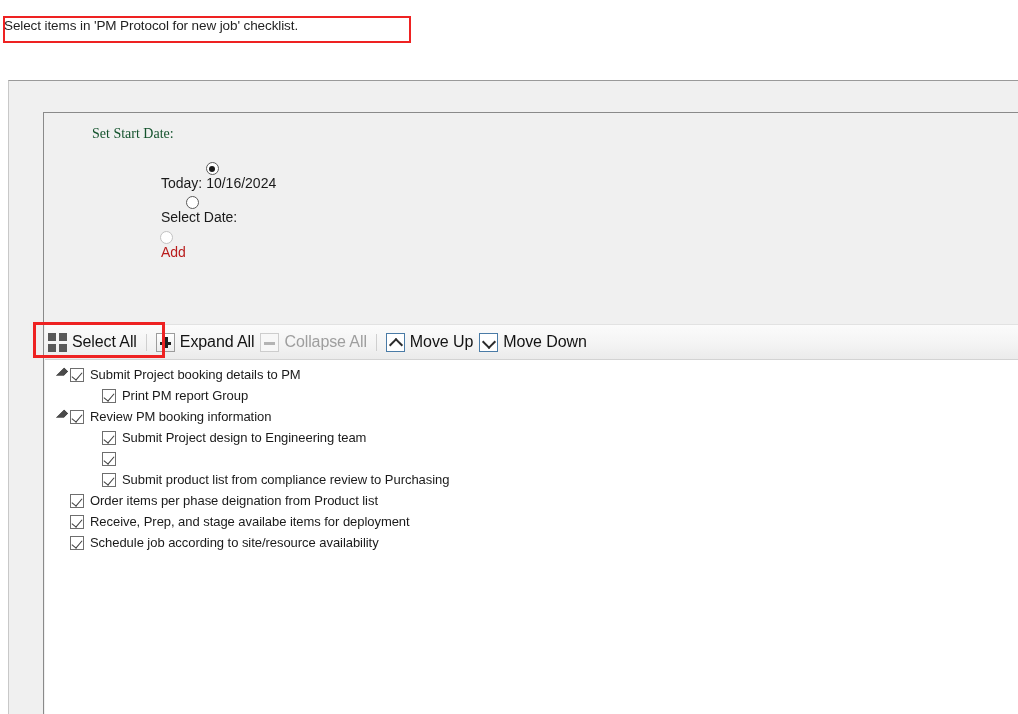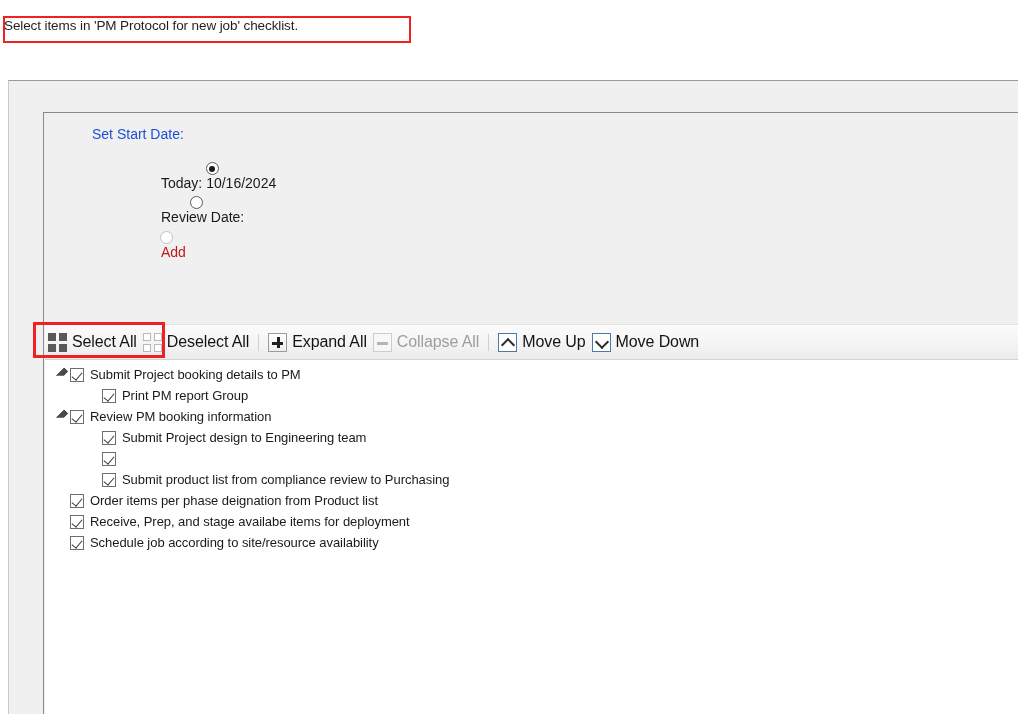--- a/index.html
+++ b/index.html
@@ -68,21 +68,22 @@
     position: absolute;
     left: 0;
     top: 0;
     width: 100%;
   }
   #start-date-label {
     position: absolute;
     left: 48px;
     top: 13px;
     font-size: 14px;
-    color: #1d4ed8;
+    color: #14532d;
+    font-family: Liberation Serif, serif;
   }
 
   .radio-row {
     position: absolute;
     display: flex;
     align-items: center;
     left: 104px;
     flex-direction: column;
   }
   .radio {
@@ -383,21 +384,21 @@
     <div id="start-date-block">
       <div id="start-date-label">Set Start Date:</div>
 
       <div class="radio-row" id="row-today">
         <span class="radio checked"></span>
         <span class="radio-label">Today: 10/16/2024</span>
       </div>
 
       <div class="radio-row" id="row-select">
         <span class="radio"></span>
-        <span class="radio-label">Review Date:</span>
+        <span class="radio-label">Select Date:</span>
       </div>
 
       <div class="radio-row" id="row-add">
         <span class="radio disabled"></span>
         <span class="radio-label disabled">Add</span>
       </div>
 
       <div id="date-picker">
         <span id="date-picker-value">10/16/2024</span>
         <span id="calendar-icon"></span>
@@ -415,29 +416,20 @@
       <div class="tb-item">
         <span class="icon-grid">
           <span></span>
             <span></span>
             <span></span>
             <span></span>
         </span>
         <span class="tb-label">Select All</span>
       </div>
 
-      <div class="tb-item">
-        <span class="icon-grid hollow">
-          <span></span>
-            <span></span>
-            <span></span>
-            <span></span>
-        </span>
-        <span class="tb-label">Deselect All</span>
-      </div>
 
       <span class="tb-sep"></span>
 
       <div class="tb-item">
         <span class="icon-box">
           <span class="h"></span>
             <span class="v"></span>
         </span>
         <span class="tb-label">Expand All</span>
       </div>

